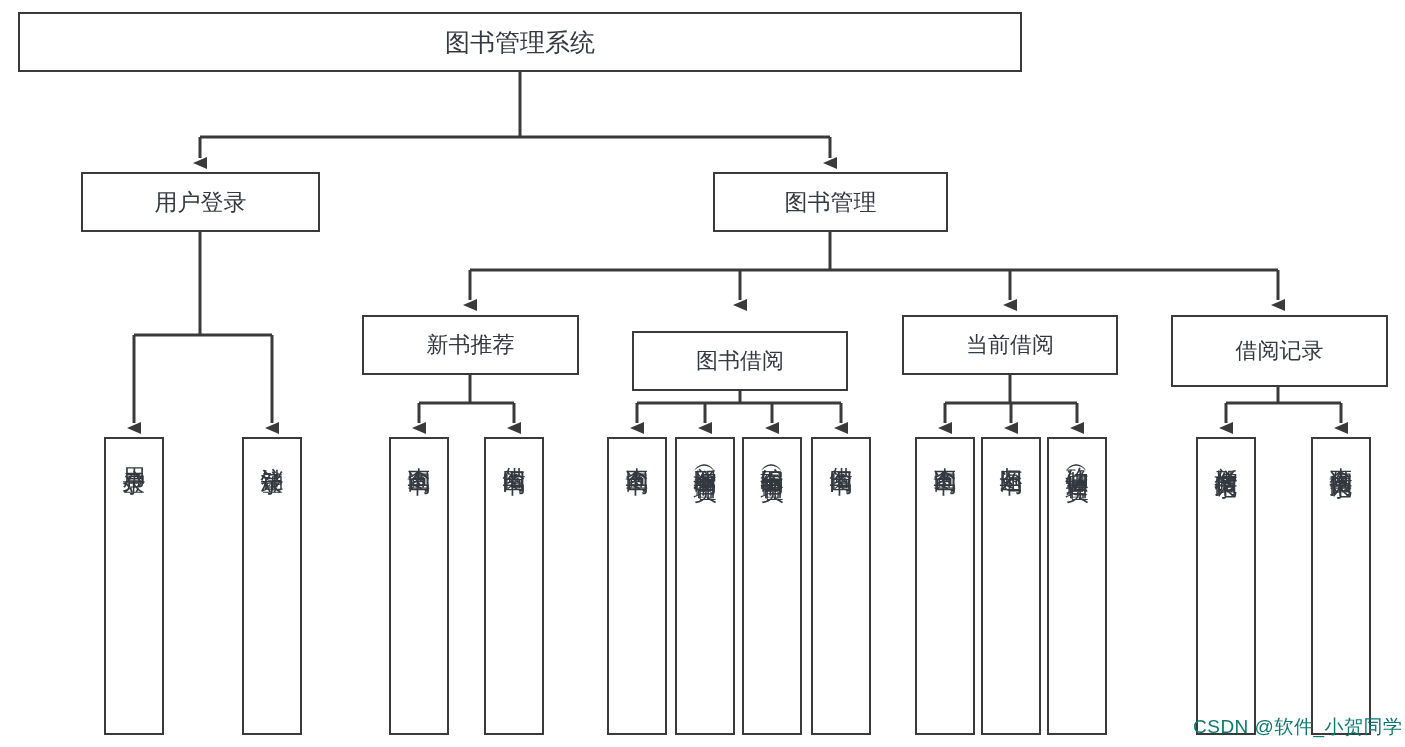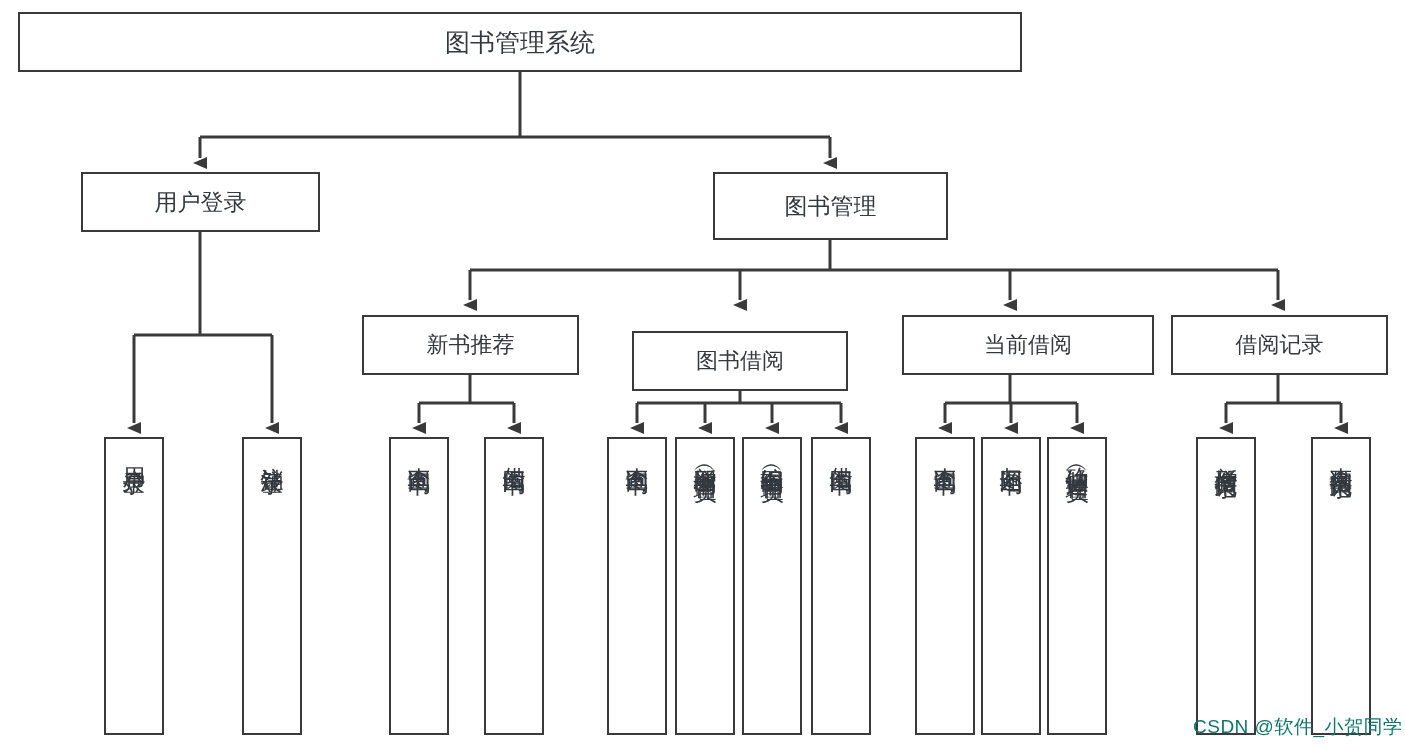--- a/index.html
+++ b/index.html
@@ -116,34 +116,34 @@
     </g>
   </svg>
 
   <div class="node h t-root" style="left:18px;top:12px;width:1004px;height:60px;">
     <span class="lbl">图书管理系统</span>
   </div>
 
   <div class="node h t-l2" style="left:81px;top:172px;width:239px;height:60px;">
     <span class="lbl">用户登录</span>
   </div>
-  <div class="node h t-l2" style="left:713px;top:172px;width:235px;height:68px;">
+  <div class="node h t-l2" style="left:713px;top:172px;width:235px;height:60px;">
     <span class="lbl">图书管理</span>
   </div>
 
   <div class="node h t-l3" style="left:362px;top:315px;width:217px;height:60px;">
     <span class="lbl">新书推荐</span>
   </div>
   <div class="node h t-l3" style="left:632px;top:315px;width:216px;height:60px;margin-top:16px;">
     <span class="lbl">图书借阅</span>
   </div>
-  <div class="node h t-l3" style="left:902px;top:315px;width:252px;height:60px;">
+  <div class="node h t-l3" style="left:902px;top:315px;width:216px;height:60px;">
     <span class="lbl">当前借阅</span>
   </div>
-  <div class="node h t-l3" style="left:1171px;top:315px;width:217px;height:60px;">
+  <div class="node h t-l3" style="left:1171px;top:315px;width:217px;height:72px;">
     <span class="lbl">借阅记录</span>
   </div>
 
   <div class="node v t-leaf" style="left:104px;top:437px;width:60px;height:298px;">
     <span class="lbl">用户登录</span>
   </div>
   <div class="node v t-leaf" style="left:242px;top:437px;width:60px;height:298px;">
     <span class="lbl">注销登录</span>
   </div>
 

